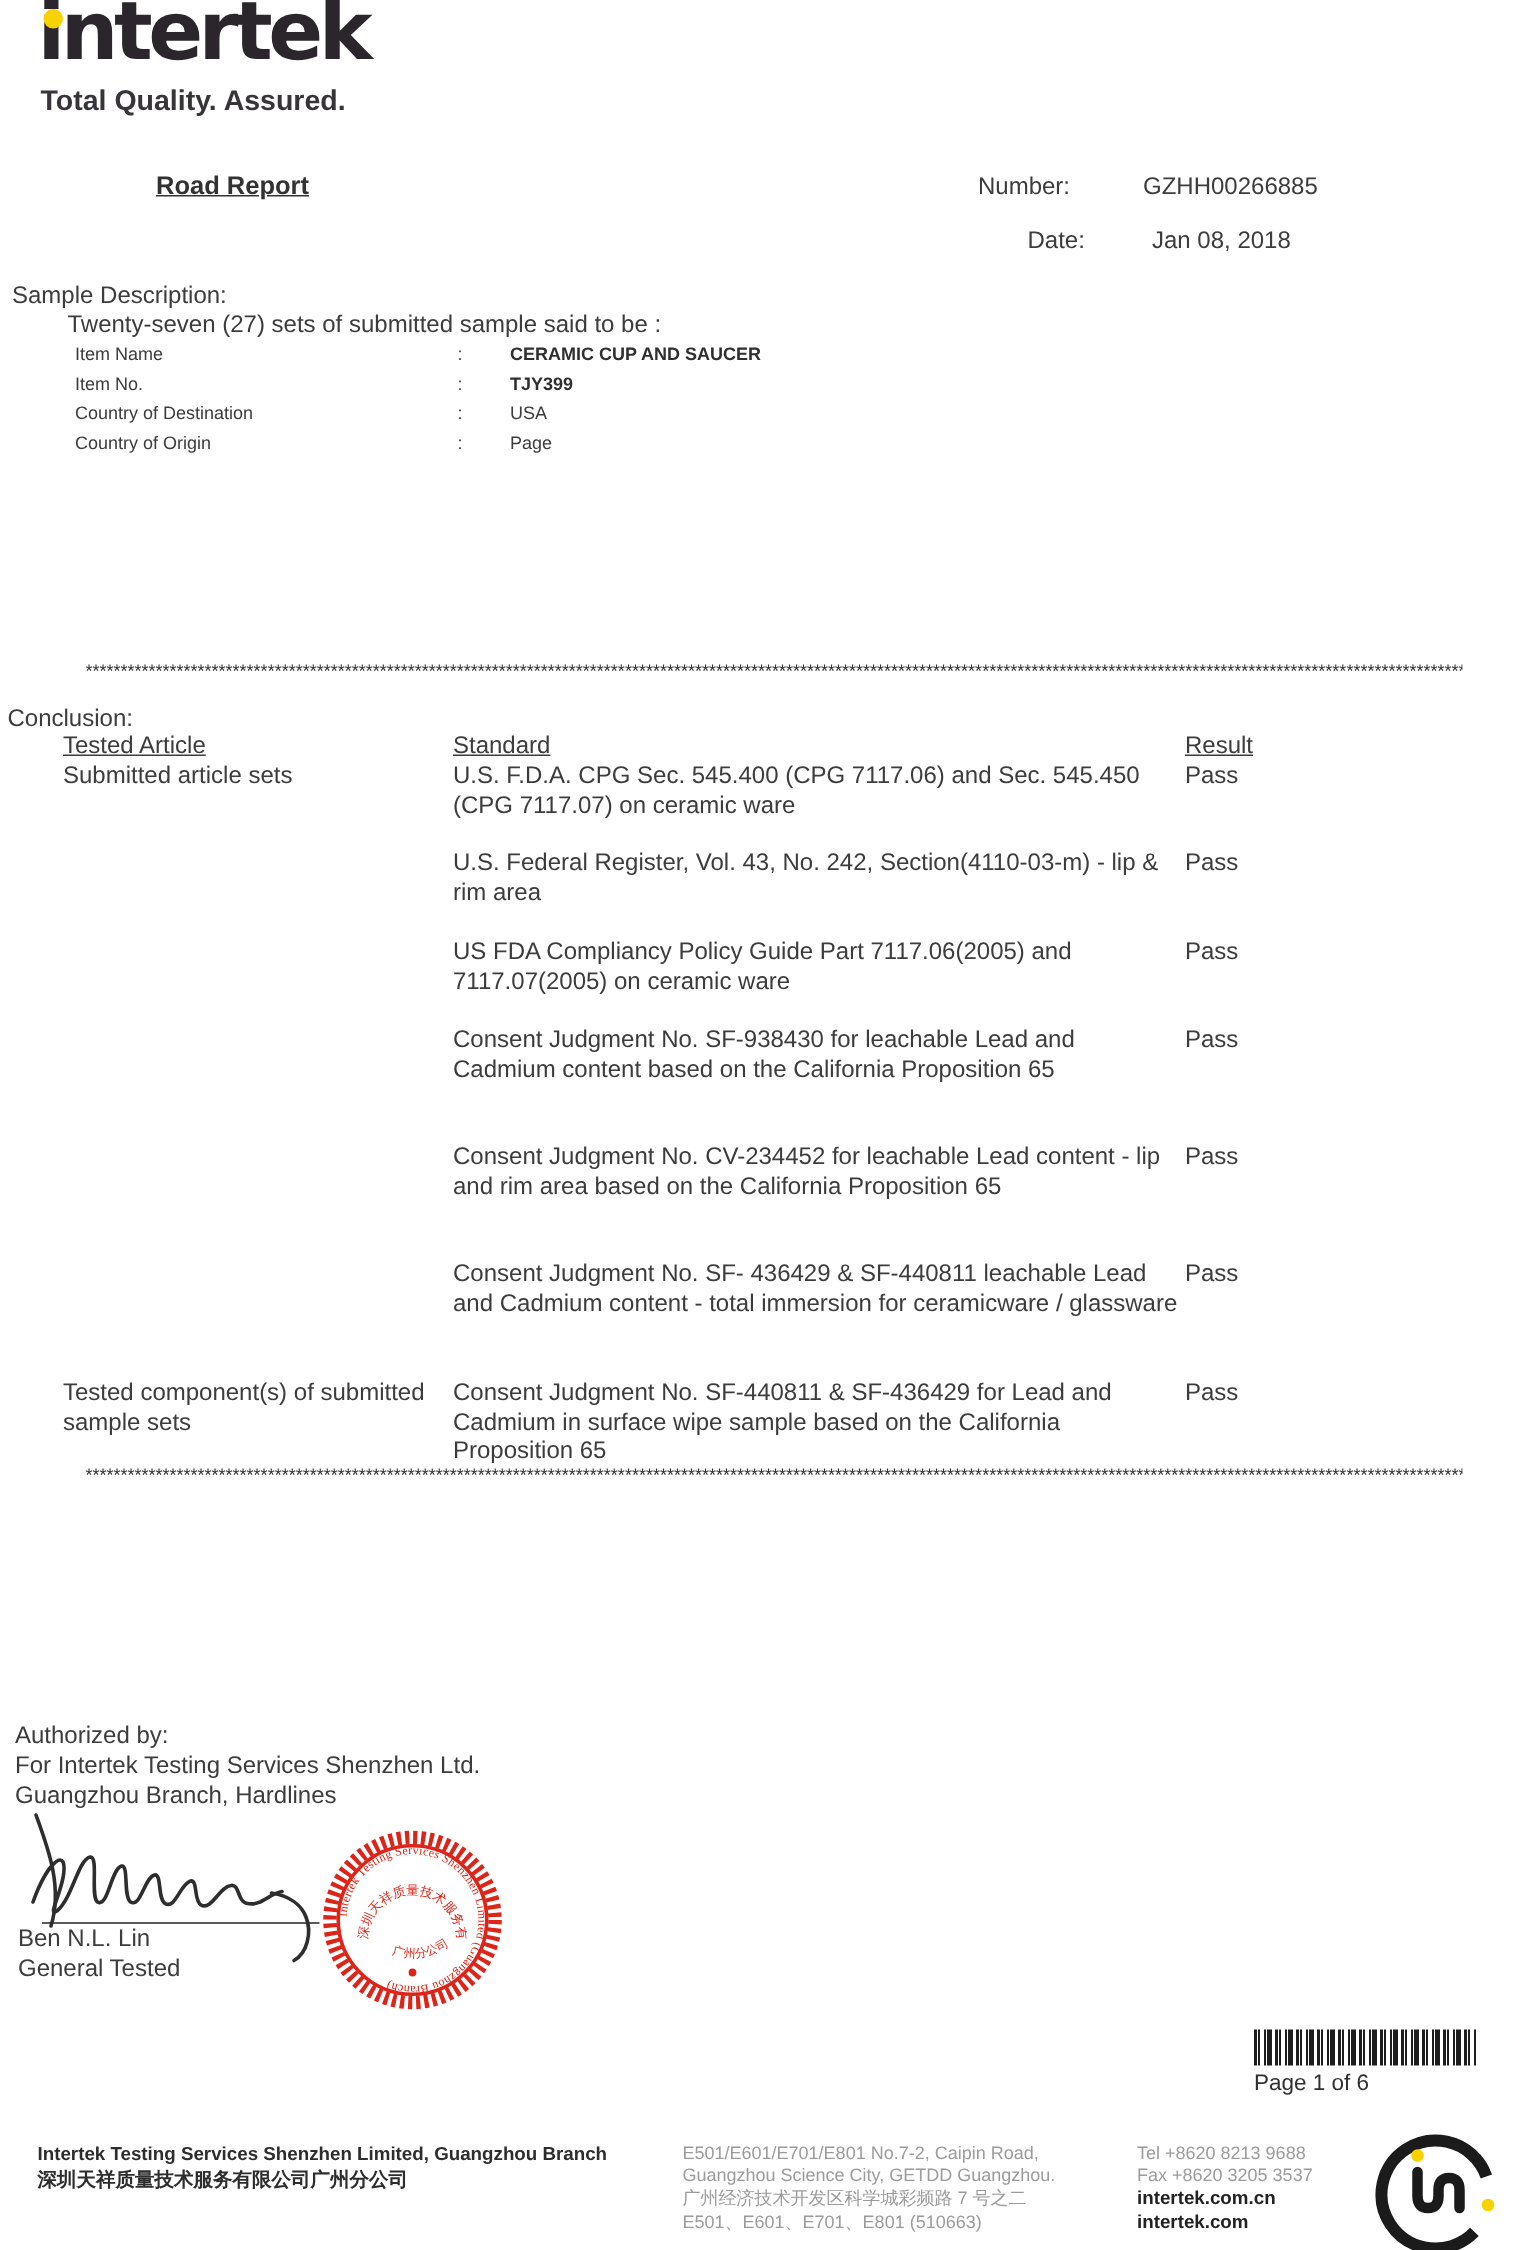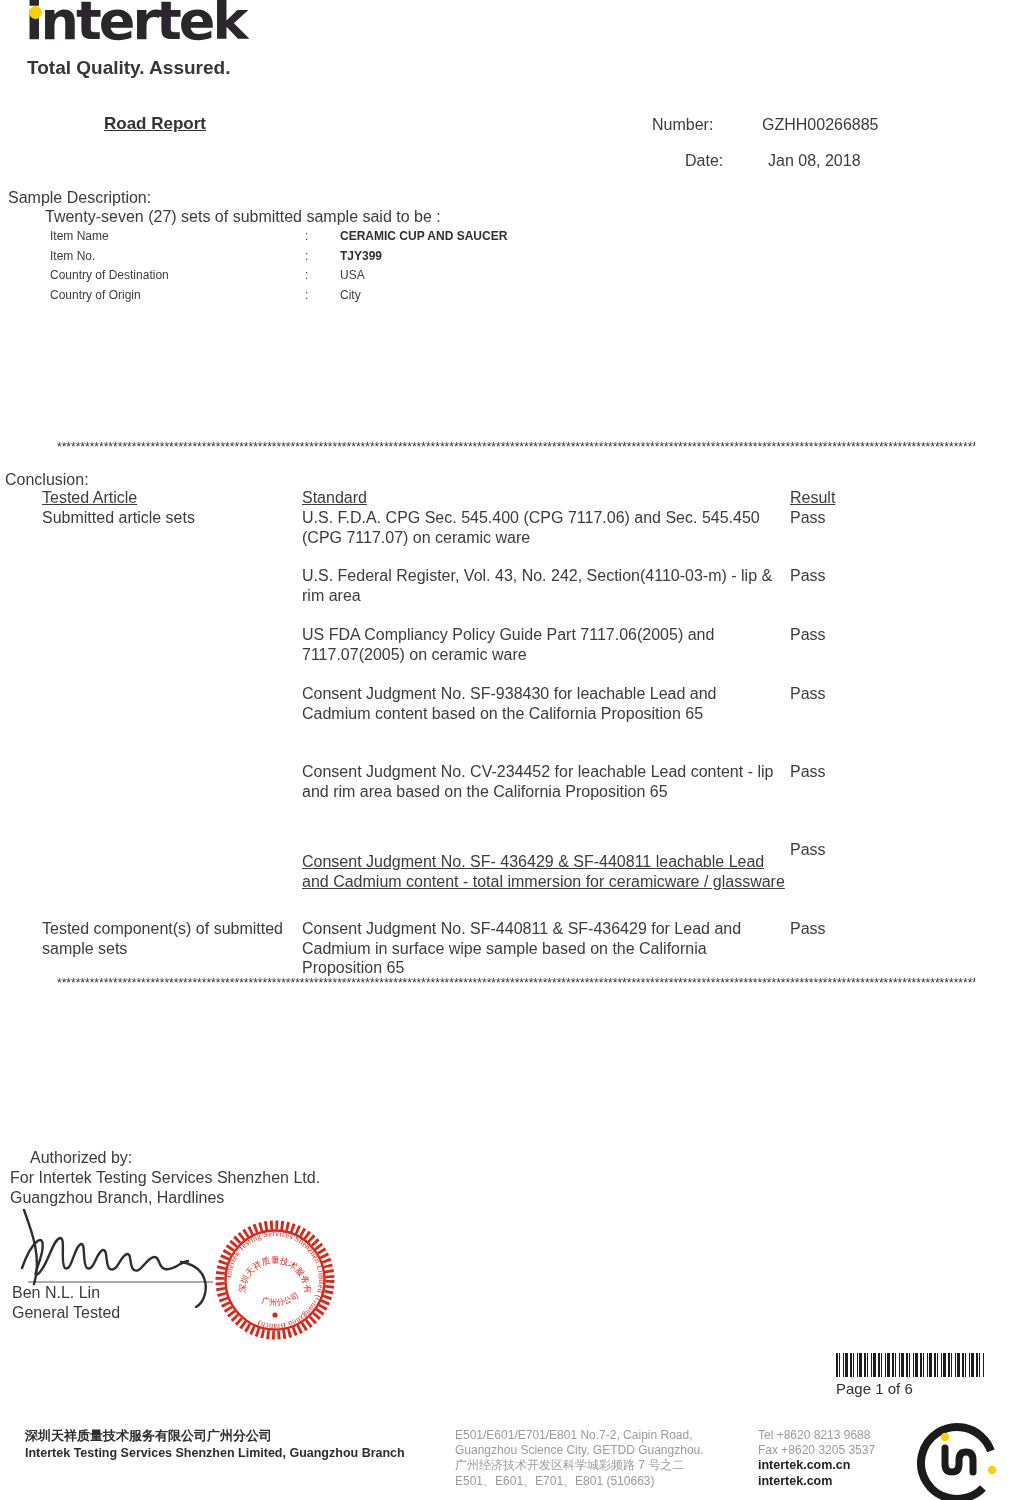--- a/index.html
+++ b/index.html
@@ -94,21 +94,21 @@
       <span class="sample-value bold">TJY399</span>
     </div>
     <div class="sample-row">
       <span class="sample-label">Country of Destination</span>
       <span class="sample-colon">:</span>
       <span class="sample-value">USA</span>
     </div>
     <div class="sample-row">
       <span class="sample-label">Country of Origin</span>
       <span class="sample-colon">:</span>
-      <span class="sample-value">City</span>
+      <span class="sample-value">Page</span>
     </div>
   </div>
 
   <div class="abs star-line" style="left:57px; top:440px;">************************************************************************************************************************************************************************************************************************************************</div>
 
   <div class="abs body-text" style="left:5px; top:470px;">Conclusion:</div>
 
   <div class="abs col-head" style="left:42px; top:489px;">Tested Article</div>
   <div class="abs col-head" style="left:302px; top:489px;">Standard</div>
   <div class="abs col-head" style="left:790px; top:489px;">Result</div>
@@ -128,32 +128,32 @@
   </div>
   <div class="abs" style="left:0; top:684px; width:1011px;">
     <div class="cell standard" style="top:0;">Consent Judgment No. SF-938430 for leachable Lead and Cadmium content based on the California Proposition 65</div>
     <div class="cell result" style="top:0;">Pass</div>
   </div>
   <div class="abs" style="left:0; top:762px; width:1011px;">
     <div class="cell standard" style="top:0;">Consent Judgment No. CV-234452 for leachable Lead content - lip and rim area based on the California Proposition 65</div>
     <div class="cell result" style="top:0;">Pass</div>
   </div>
   <div class="abs" style="left:0; top:840px; width:1011px;">
-    <div class="cell standard" style="top:12px;text-decoration:underline;">Consent Judgment No. SF- 436429 &amp; SF-440811 leachable Lead and Cadmium content - total immersion for ceramicware / glassware</div>
+    <div class="cell standard" style="top:0;">Consent Judgment No. SF- 436429 &amp; SF-440811 leachable Lead and Cadmium content - total immersion for ceramicware / glassware</div>
     <div class="cell result" style="top:0;">Pass</div>
   </div>
   <div class="abs" style="left:0; top:919px; width:1011px;">
     <div class="cell article" style="top:0;">Tested component(s) of submitted sample sets</div>
     <div class="cell standard" style="top:0;">Consent Judgment No. SF-440811 &amp; SF-436429 for Lead and Cadmium in surface wipe sample based on the California Proposition 65</div>
     <div class="cell result" style="top:0;">Pass</div>
   </div>
 
   <div class="abs star-line" style="left:57px; top:976px;">************************************************************************************************************************************************************************************************************************************************</div>
 
-  <div class="abs body-text" style="left:10px; top:1148px;margin-left:20px;">Authorized by:</div>
+  <div class="abs body-text" style="left:10px; top:1148px;">Authorized by:</div>
   <div class="abs body-text" style="left:10px; top:1168px;">For Intertek Testing Services Shenzhen Ltd.</div>
   <div class="abs body-text" style="left:10px; top:1188px;">Guangzhou Branch, Hardlines</div>
 
   <svg class="abs" style="left:8px; top:1206px;" width="230" height="105" viewBox="0 0 230 105">
     <line x1="20" y1="76" x2="205" y2="76" stroke="#5a5a5a" stroke-width="1.2"></line>
     <g fill="none" stroke="#2e2e2e" stroke-width="2.4" stroke-linecap="round">
       <path d="M16 4 C24 26 34 52 26 78"></path>
       <path d="M14 62 C24 34 38 24 34 46 C31 60 24 72 30 68 C40 60 44 34 52 32 C58 31 52 58 57 62 C64 66 66 40 73 38 C78 37 74 58 79 62 C86 66 88 46 95 44 C100 43 97 60 102 63 C109 67 112 50 119 48 C124 47 121 61 126 64 C133 68 138 52 146 51 C152 50 150 62 157 63 C166 65 172 56 180 55"></path>
       <path d="M173 56 C185 58 193 64 196 72 C200 82 197 96 188 101"></path>
     </g>
@@ -179,22 +179,22 @@
     <circle cx="61" cy="96" r="2.6" fill="#dd2418"></circle>
   </svg>
 
   <div class="abs body-text" style="left:12px; top:1283px;">Ben N.L. Lin</div>
   <div class="abs body-text" style="left:12px; top:1303px;">General Tested</div>
 
   <div class="abs barcode" style="left:836px; top:1353px;"></div>
   <div class="abs pageno" style="left:836px; top:1380px;">Page 1 of 6</div>
 
   <div class="abs" style="left:25px; top:1428px; width:420px;">
+    <div class="f-bold">Intertek Testing Services Shenzhen Limited, Guangzhou Branch</div>
     <div class="f-bold" style="font-size:13px;">深圳天祥质量技术服务有限公司广州分公司</div>
-    <div class="f-bold">Intertek Testing Services Shenzhen Limited, Guangzhou Branch</div>
   </div>
 
   <div class="abs" style="left:455px; top:1428px; width:290px;">
     <div class="f-gray">E501/E601/E701/E801 No.7-2, Caipin Road,</div>
     <div class="f-gray">Guangzhou Science City, GETDD Guangzhou.</div>
     <div class="f-gray">广州经济技术开发区科学城彩频路 7 号之二</div>
     <div class="f-gray">E501、E601、E701、E801 (510663)</div>
   </div>
 
   <div class="abs" style="left:758px; top:1428px; width:160px;">

